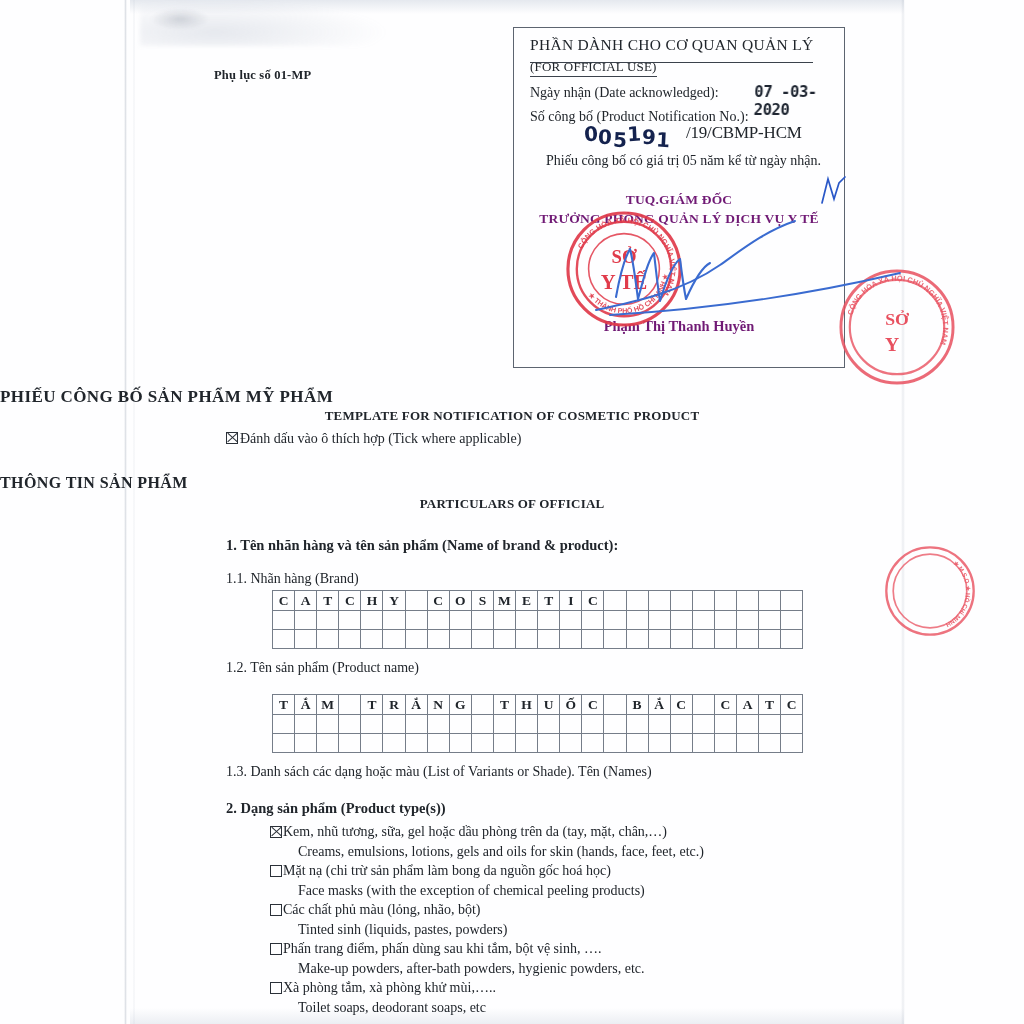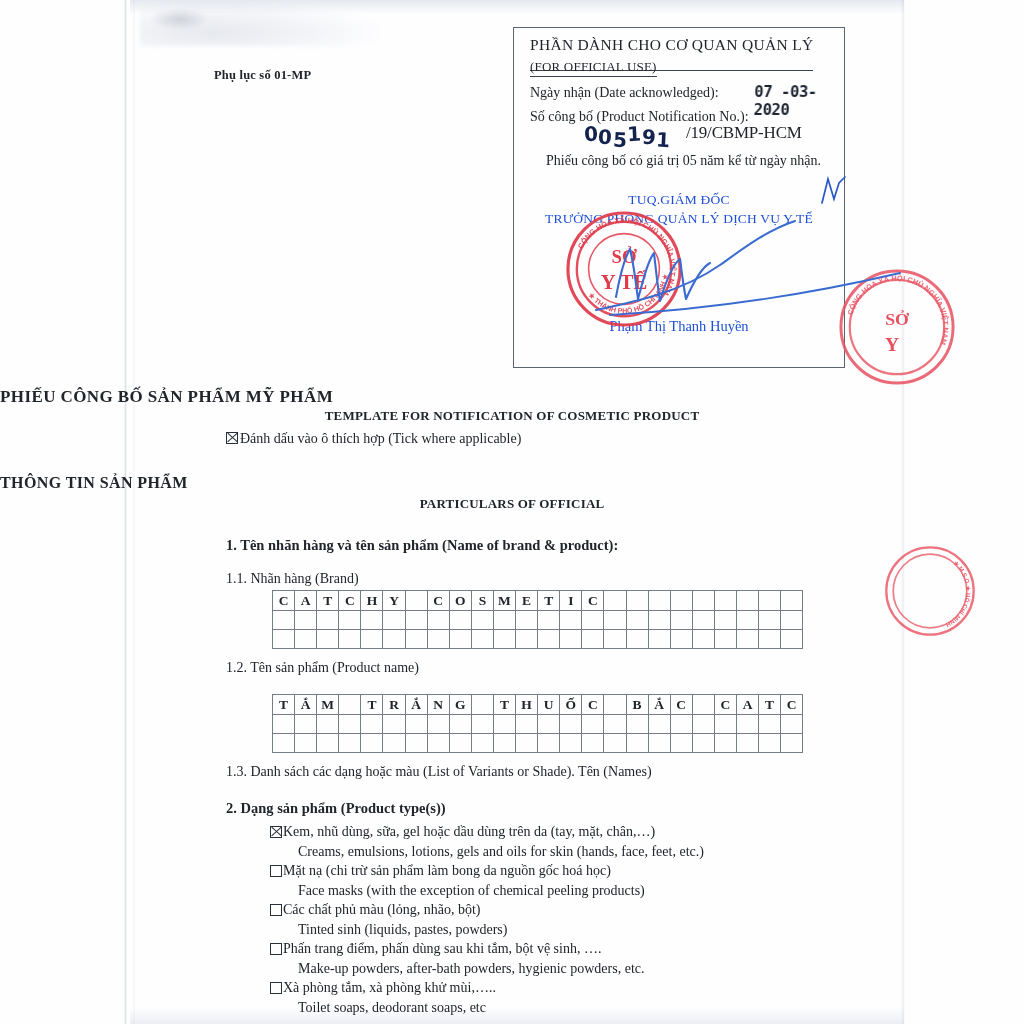--- a/index.html
+++ b/index.html
@@ -29,41 +29,41 @@
   .botshade{position:absolute;left:130px;right:120px;bottom:0;height:16px;
      background:linear-gradient(0deg,rgba(140,155,180,.16),rgba(140,155,180,0));}
 
   
   .appendix{position:absolute;left:214px;top:68px;font-size:12.5px;font-weight:bold;letter-spacing:.2px;}
 
   
   .official-box{position:absolute;left:513px;top:27px;width:332px;height:341px;
      border:1.3px solid #5c6470;box-sizing:border-box;background:transparent;}
   .ob-title{position:absolute;left:16px;top:8px;font-size:15.5px;letter-spacing:.3px;
-     border-bottom:1.1px solid #3b424c;padding-bottom:16px;}
+     border-bottom:1.1px solid #3b424c;padding-bottom:8px;}
   .ob-sub{position:absolute;left:16px;top:31px;font-size:13px;letter-spacing:.2px;
      border-bottom:1.1px solid #3b424c;padding-bottom:1px;}
   .ob-line1{position:absolute;left:16px;top:57px;font-size:14px;}
   .ob-line2{position:absolute;left:16px;top:81px;font-size:14px;}
   .ob-line3{position:absolute;left:32px;top:125px;font-size:14px;}
 
   .date-stamp{position:absolute;left:240px;top:55px;font-family:"DejaVu Sans Mono",monospace;
      font-size:15.5px;font-weight:bold;color:#1d2430;letter-spacing:-.4px;
      transform:skewX(-2deg);filter:blur(.25px);}
   .notif-no{position:absolute;left:70px;top:96px;font-family:"DejaVu Sans",sans-serif;
      font-size:20px;font-weight:bold;color:#14224e;letter-spacing:.5px;filter:blur(.2px);}
   .notif-no .d1{display:inline-block;transform:translateY(-2px) rotate(-3deg);}
   .notif-no .d2{display:inline-block;transform:translateY(1px) rotate(2deg);}
   .notif-no .d3{display:inline-block;transform:translateY(4px) rotate(3deg);}
   .notif-suffix{position:absolute;left:172px;top:95px;font-size:17px;letter-spacing:-.2px;}
 
   .sig-tick{position:absolute;left:305px;top:145px;width:40px;height:40px;}
 
   
-  .stamp-txt{position:absolute;color:#1d4ed8;font-weight:normal;text-align:center;
+  .stamp-txt{position:absolute;color:#701a75;font-weight:bold;text-align:center;
      font-family:"Liberation Serif",serif;}
   .st-line1{left:513px;top:192px;width:332px;font-size:13.5px;letter-spacing:.2px;}
   .st-line2{left:513px;top:211px;width:332px;font-size:13.5px;letter-spacing:.2px;}
   .st-name{left:513px;top:318px;width:332px;font-size:14.5px;}
 
   .seal{position:absolute;left:565px;top:210px;width:118px;height:118px;}
   .seal-part-r{position:absolute;left:838px;top:268px;width:118px;height:118px;
      clip-path:inset(0 0 0 0);}
   .seal-part-r2{position:absolute;left:884px;top:545px;width:92px;height:92px;}
 
@@ -373,21 +373,21 @@
         </tr>
       </tbody>
     </table>
 
   <div class="lbl13">1.3. Danh sách các dạng hoặc màu (List of Variants or Shade). Tên (Names)</div>
 
   <div class="sec2">2. Dạng sản phẩm (Product type(s))</div>
   <div class="cklist" id="product-type-list">
       <div class="ck-row">
         <span class="ck-box checked"></span>
-        <span class="ck-vi">Kem, nhũ dùng, sữa, gel hoặc dầu dùng trên da (tay, mặt, chân,…)</span>
+        <span class="ck-vi">Kem, nhũ tương, sữa, gel hoặc dầu phòng trên da (tay, mặt, chân,…)</span>
       </div>
       <div class="ck-en">Creams, emulsions, lotions, gels and oils for skin (hands, face, feet, etc.)</div>
       <div class="ck-row">
         <span class="ck-box"></span>
         <span class="ck-vi">Mặt nạ (chi trừ sản phẩm làm bong da nguồn gốc hoá học)</span>
       </div>
       <div class="ck-en">Face masks (with the exception of chemical peeling products)</div>
       <div class="ck-row">
         <span class="ck-box"></span>
         <span class="ck-vi">Các chất phủ màu (lỏng, nhão, bột)</span>

